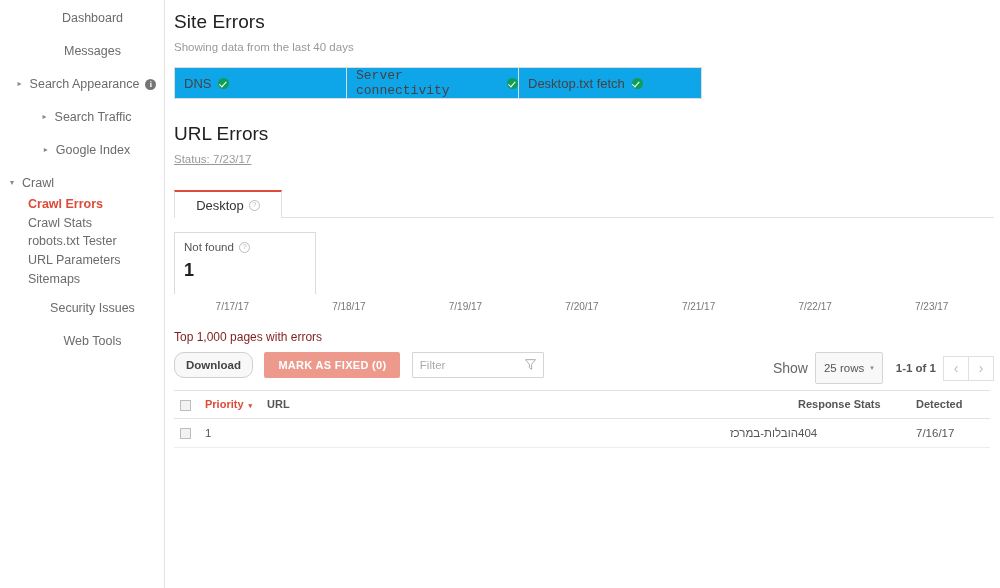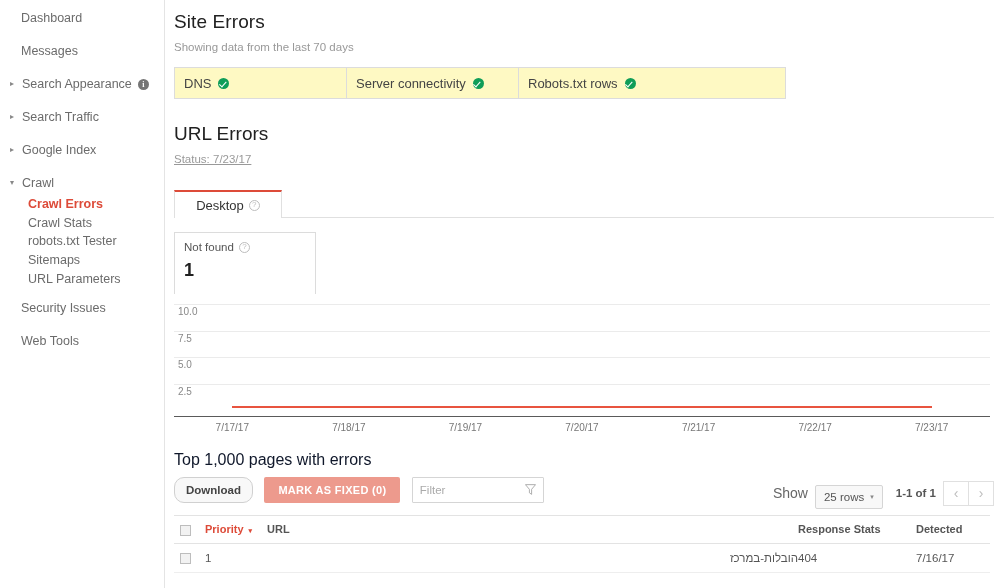--- a/index.html
+++ b/index.html
@@ -25,21 +25,21 @@
   .sidebar-divider {
     position:absolute; left:164px; top:0; width:1px; height:588px; background:#e4e4e4;
   }
   .nav { padding-top: 6px; }
   .nav-item {
     display:flex; align-items:center;
     height:24px; padding-left:20px;
     font-size:12.5px; color:#6b6b6b; cursor:pointer;
     white-space:nowrap;
   }
-  .nav-item.top { margin-bottom: 9px; }
+  .nav-item.top { margin-bottom: 9px; justify-content: center; }
   .nav-item .caret {
     width:9px; margin-left:-10px; margin-right:2px;
     font-size:8px; color:#888; line-height:1;
     display:inline-block;
   }
   .nav-item .lbl { padding-left:1px; }
   .nav-sub {
     display:flex; align-items:center;
     height:18.6px; padding-left:28px;
     font-size:12.5px; color:#6b6b6b; cursor:pointer; white-space:nowrap;
@@ -58,31 +58,31 @@
   .h1 {
     font-size:19px; color:#212121; font-weight:normal;
     margin:0; padding:11px 0 0 9px; letter-spacing:0.1px;
   }
   .sub {
     font-size:11.5px; color:#999; padding:8px 0 0 9px;
   }
 
   
   .site-errors {
-    display:flex; margin:14px 0 0 9px; width:612px;
-    border:1px solid #dcdcdc; background:#fef9c3;
+    display:flex; margin:14px 0 0 9px; width:528px;
+    border:1px solid #dcdcdc; background:#0ea5e9;
   }
   .se-cell {
     flex:1 1 0; height:30px; display:flex; align-items:center;
     padding-left:9px; font-size:13px; color:#444;
     border-right:1px solid #dcdcdc;
   }
   .se-cell:last-child { border-right:none; }
   .se-cell.c1 { flex: 0 0 172px; }
-  .se-cell.c2 { flex: 0 0 172px; }
+  .se-cell.c2 { flex: 0 0 172px; font-family: Liberation Mono, monospace; }
   .se-cell.c3 { flex: 1 1 auto; }
   .ok-badge {
     display:inline-block; width:11px; height:11px; border-radius:50%;
     background:#0f9d58; margin-left:7px; position:relative;
   }
   .ok-badge::after {
     content:""; position:absolute; left:2.6px; top:2.1px;
     width:3px; height:5.5px; border:solid #fff;
     border-width:0 1.6px 1.6px 0; transform:rotate(42deg);
   }
@@ -133,21 +133,21 @@
   .series {
     position:absolute; height:2px; background:#e8543f;
   }
   .xlabels { position:relative; margin-left:9px; width:816px; height:18px; }
   .xtick {
     position:absolute; font-size:10px; color:#777; transform:translateX(-50%);
     top:5px; white-space:nowrap;
   }
 
   
-  .table-title { font-size:16px; color:#0f172a; padding:16px 0 0 9px; }
+  .table-title { font-size:12px; color:#7f1d1d; padding:16px 0 0 9px; }
   .toolbar { position:relative; margin:8px 0 0 9px; height:26px; }
   .btn {
     height:26px; border:1px solid #d0d0d0; background:#f8f8f8;
     font-size:11.5px; font-weight:bold; color:#444;
     padding:0 11px; border-radius:10px; cursor:pointer;
     display:inline-flex; align-items:center;
   }
   .btn-fixed {
     height:26px; border:none; background:#ed9a8d; color:#fff;
     font-size:11px; font-weight:bold; letter-spacing:0.3px;
@@ -165,23 +165,23 @@
   .filter-input::placeholder { color:#aaa; }
   .funnel {
     position:absolute; right:8px; top:7px; width:11px; height:11px;
     pointer-events:none;
   }
   .pager {
     position:absolute; right:6px; top:0; display:flex; align-items:center;
   }
   .show-lbl { font-size:14px; color:#666; margin-right:7px; }
   .rows-sel {
-    height:24px; border:1px solid #d5d5d5; background:#f8f8f8;
+    height:32px; border:1px solid #d5d5d5; background:#f8f8f8;
     border-radius:2px; font-size:11.5px; color:#555;
-    padding:0 8px; display:inline-flex; align-items:center; cursor:pointer;margin-top:8px;
+    padding:0 8px; display:inline-flex; align-items:center; cursor:pointer;
   }
   .rows-sel .dcaret { margin-left:6px; font-size:7px; color:#888; }
   .range { font-size:11.5px; font-weight:bold; color:#555; margin:0 8px 0 13px; }
   .pg-btn {
     width:26px; height:25px; border:1px solid #e0e0e0; background:#fff;
     display:inline-flex; align-items:center; justify-content:center;
     color:#bdbdbd; font-size:14px; cursor:pointer; margin-left:-1px;
   }
 
   table.errors { width:816px; margin-left:9px; margin-top:12px; border-collapse:collapse; }
@@ -249,55 +249,55 @@
       <div class="nav-sub active">
         <span>Crawl Errors</span>
       </div>
       <div class="nav-sub">
         <span>Crawl Stats</span>
       </div>
       <div class="nav-sub">
         <span>robots.txt Tester</span>
       </div>
       <div class="nav-sub">
+        <span>URL Parameters</span>
+      </div>
+      <div class="nav-sub">
         <span>Sitemaps</span>
-      </div>
-      <div class="nav-sub">
-        <span>URL Parameters</span>
       </div>
 
       <div class="nav-gap"></div>
 
       <div class="nav-item top">
         <span class="lbl">Security Issues</span>
       </div>
       <div class="nav-item top">
         <span class="lbl">Web Tools</span>
       </div>
 
     </div>
   </div>
   <div class="sidebar-divider"></div>
 
   <div class="main">
 
     <h1 class="h1">Site Errors</h1>
-    <div class="sub">Showing data from the last 70 days</div>
+    <div class="sub">Showing data from the last 40 days</div>
 
     <div class="site-errors">
       <div class="se-cell c1">
         <span>DNS</span>
         <span class="ok-badge"></span>
       </div>
       <div class="se-cell c2">
         <span>Server connectivity</span>
         <span class="ok-badge"></span>
       </div>
       <div class="se-cell c3">
-        <span>Robots.txt rows</span>
+        <span>Desktop.txt fetch</span>
         <span class="ok-badge"></span>
       </div>
     </div>
 
     <h2 class="h2">URL Errors</h2>
     <div class="status">Status: 7/23/17</div>
 
     <div class="tabs">
       <div class="tabs-underline"></div>
       <div class="tab">
@@ -309,32 +309,20 @@
     <div class="cards">
       <div class="card">
         <div class="card-title">
           <span>Not found</span>
           <span class="qmark">?</span>
         </div>
         <div class="card-value">1</div>
       </div>
     </div>
 
-    <div class="chart">
-      <div class="gridline" style="top:5px"></div>
-      <div class="ytick" style="top:5px">10.0</div>
-      <div class="gridline" style="top:32px"></div>
-      <div class="ytick" style="top:32px">7.5</div>
-      <div class="gridline" style="top:58px"></div>
-      <div class="ytick" style="top:58px">5.0</div>
-      <div class="gridline" style="top:85px"></div>
-      <div class="ytick" style="top:85px">2.5</div>
-      <div class="axis"></div>
-      <div class="series" id="series-line" style="top: 107px; left: 58.2857px; width: 699.429px; background: rgb(232, 84, 63);"></div>
-    </div>
     <div class="xlabels" id="xlabels">
         <div class="xtick" style="left: 58.2857px;">7/17/17</div>
         <div class="xtick" style="left: 174.857px;">7/18/17</div>
         <div class="xtick" style="left: 291.429px;">7/19/17</div>
         <div class="xtick" style="left: 408px;">7/20/17</div>
         <div class="xtick" style="left: 524.571px;">7/21/17</div>
         <div class="xtick" style="left: 641.143px;">7/22/17</div>
         <div class="xtick" style="left: 757.714px;">7/23/17</div>
       </div>
 

